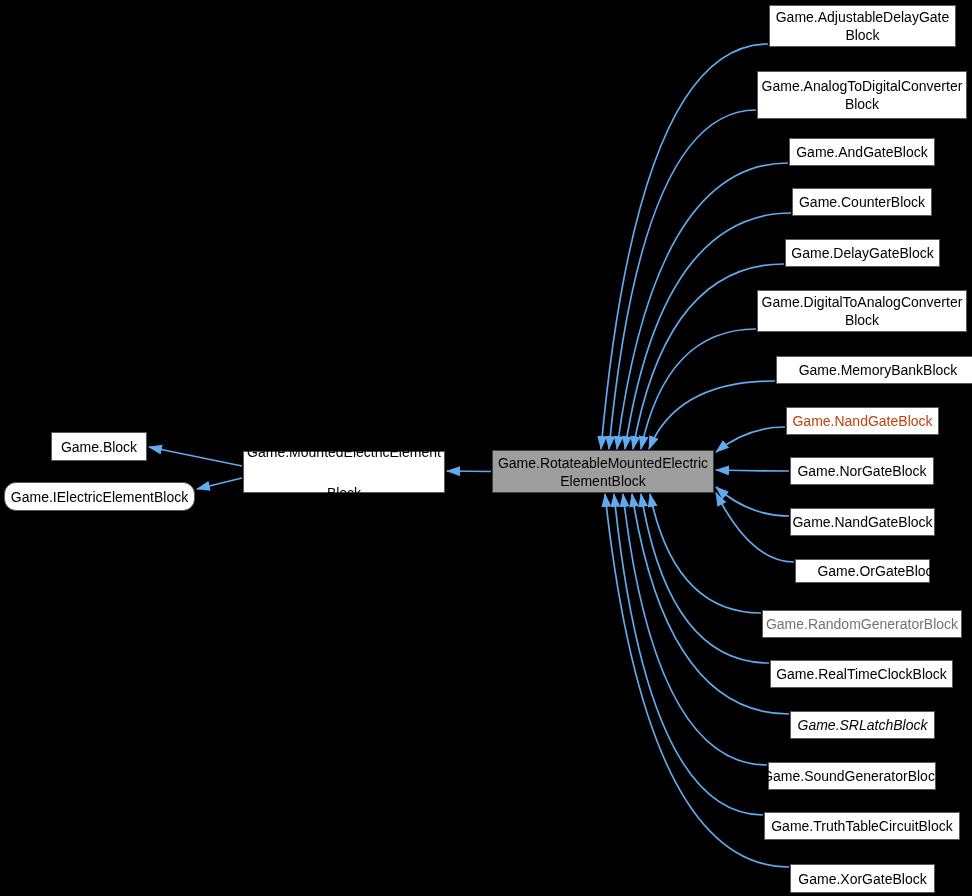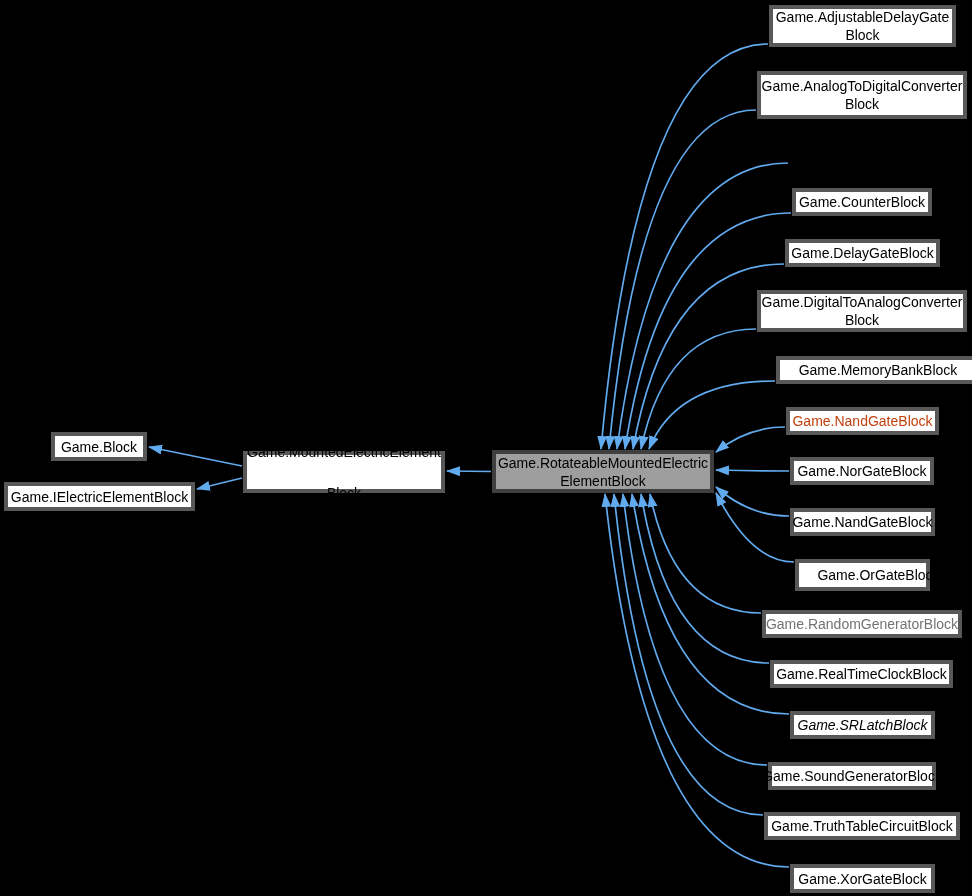--- a/index.html
+++ b/index.html
@@ -23,21 +23,21 @@
   .node-layer {
     position: absolute;
     left: 0;
     top: 0;
     width: 100%;
     height: 100%;
   }
   .node {
     position: absolute;
     box-sizing: border-box;
-    border: 4px solid #0ea5e9;
+    border: 1px solid #0ea5e9;
     background: #ffffff;
     color: #000000;
     display: flex;
     flex-direction: column;
     align-items: center;
     justify-content: center;
     text-align: center;
     font-size: 14px;
     white-space: nowrap;
     cursor: pointer;
@@ -78,38 +78,41 @@
       <path d="M 763 815 Q 646.78 815 614 494" fill="none" stroke="#61aaee" stroke-width="1.7" marker-end="url(#arrowhead)"></path>
       <path d="M 789 867 Q 645.48 867 605 494" fill="none" stroke="#61aaee" stroke-width="1.7" marker-end="url(#arrowhead)"></path>
       <path d="M 491 471.5 L 447 471" fill="none" stroke="#61aaee" stroke-width="1.7" marker-end="url(#arrowhead)"></path>
       <path d="M 242 466 L 149 447" fill="none" stroke="#61aaee" stroke-width="1.7" marker-end="url(#arrowhead)"></path>
       <path d="M 242 478 L 197 489" fill="none" stroke="#61aaee" stroke-width="1.7" marker-end="url(#arrowhead)"></path>
     </svg>
   <div id="node-layer" class="node-layer">
       <div class="node" style="left: 51px; top: 432px; width: 96px; height: 29px; background: rgb(255, 255, 255); border-color: rgb(88, 88, 88); color: rgb(0, 0, 0);">
         <span>Game.Block</span>
       </div>
-      <div class="node" style="left: 4px; top: 482px; width: 191px; height: 29px; background: rgb(255, 255, 255); border-color: rgb(88, 88, 88); color: rgb(0, 0, 0);">
+      <div class="node" style="left: 4px; top: 482px; width: 191px; height: 29px; background: rgb(255, 255, 255); border-color: rgb(88, 88, 88); color: rgb(0, 0, 0); border-radius: 12px;">
         <span>Game.IElectricElementBlock</span>
       </div>
       <div class="node" style="left: 243px; top: 451px; width: 202px; height: 42px; background: rgb(255, 255, 255); border-color: rgb(88, 88, 88); color: rgb(0, 0, 0); gap: 23px;">
         <span>Game.MountedElectricElement</span>
         <span>Block</span>
       </div>
       <div class="node current" style="left: 492px; top: 450px; width: 222px; height: 43px; background: rgb(158, 158, 158); border-color: rgb(63, 63, 63); color: rgb(0, 0, 0);">
         <span>Game.RotateableMountedElectric</span>
         <span>ElementBlock</span>
       </div>
       <div class="node" style="left: 769px; top: 5px; width: 187px; height: 42px; background: rgb(255, 255, 255); border-color: rgb(88, 88, 88); color: rgb(0, 0, 0);">
         <span>Game.AdjustableDelayGate</span>
         <span>Block</span>
       </div>
       <div class="node" style="left: 757px; top: 71px; width: 210px; height: 48px; background: rgb(255, 255, 255); border-color: rgb(88, 88, 88); color: rgb(0, 0, 0);">
         <span>Game.AnalogToDigitalConverter</span>
         <span>Block</span>
+      </div>
+      <div class="node" style="left: 789px; top: 138px; width: 146px; height: 28px; background: rgb(255, 255, 255); border-color: rgb(88, 88, 88); color: rgb(0, 0, 0);">
+        <span>Game.AndGateBlock</span>
       </div>
       <div class="node" style="left: 792px; top: 188px; width: 140px; height: 28px; background: rgb(255, 255, 255); border-color: rgb(88, 88, 88); color: rgb(0, 0, 0);">
         <span>Game.CounterBlock</span>
       </div>
       <div class="node" style="left: 785px; top: 239px; width: 155px; height: 28px; background: rgb(255, 255, 255); border-color: rgb(88, 88, 88); color: rgb(0, 0, 0);">
         <span>Game.DelayGateBlock</span>
       </div>
       <div class="node" style="left: 757px; top: 290px; width: 210px; height: 42px; background: rgb(255, 255, 255); border-color: rgb(88, 88, 88); color: rgb(0, 0, 0);">
         <span>Game.DigitalToAnalogConverter</span>
         <span>Block</span>
@@ -119,21 +122,21 @@
       </div>
       <div class="node" style="left: 786px; top: 407px; width: 153px; height: 28px; background: rgb(255, 255, 255); border-color: rgb(88, 88, 88); color: #c2410c;">
         <span>Game.NandGateBlock</span>
       </div>
       <div class="node" style="left: 790px; top: 457px; width: 144px; height: 28px; background: rgb(255, 255, 255); border-color: rgb(88, 88, 88); color: rgb(0, 0, 0);">
         <span>Game.NorGateBlock</span>
       </div>
       <div class="node" style="left: 790px; top: 508px; width: 145px; height: 28px; background: rgb(255, 255, 255); border-color: rgb(88, 88, 88); color: rgb(0, 0, 0);">
         <span>Game.NandGateBlock</span>
       </div>
-      <div class="node" style="left: 795px; top: 559px; width: 135px; height: 32px; background: rgb(255, 255, 255); border-color: rgb(88, 88, 88); color: rgb(0, 0, 0); padding-left: 32px;">
+      <div class="node" style="left: 795px; top: 559px; width: 135px; height: 24px; background: rgb(255, 255, 255); border-color: rgb(88, 88, 88); color: rgb(0, 0, 0); padding-left: 32px;">
         <span>Game.OrGateBlock</span>
       </div>
       <div class="node" style="left: 762px; top: 610px; width: 200px; height: 28px; background: rgb(255, 255, 255); border-color: rgb(88, 88, 88); color: #737373;">
         <span>Game.RandomGeneratorBlock</span>
       </div>
       <div class="node" style="left: 770px; top: 660px; width: 183px; height: 28px; background: rgb(255, 255, 255); border-color: rgb(88, 88, 88); color: rgb(0, 0, 0);">
         <span>Game.RealTimeClockBlock</span>
       </div>
       <div class="node" style="left: 790px; top: 711px; width: 145px; height: 28px; background: rgb(255, 255, 255); border-color: rgb(88, 88, 88); color: rgb(0, 0, 0); font-style: italic;">
         <span>Game.SRLatchBlock</span>

